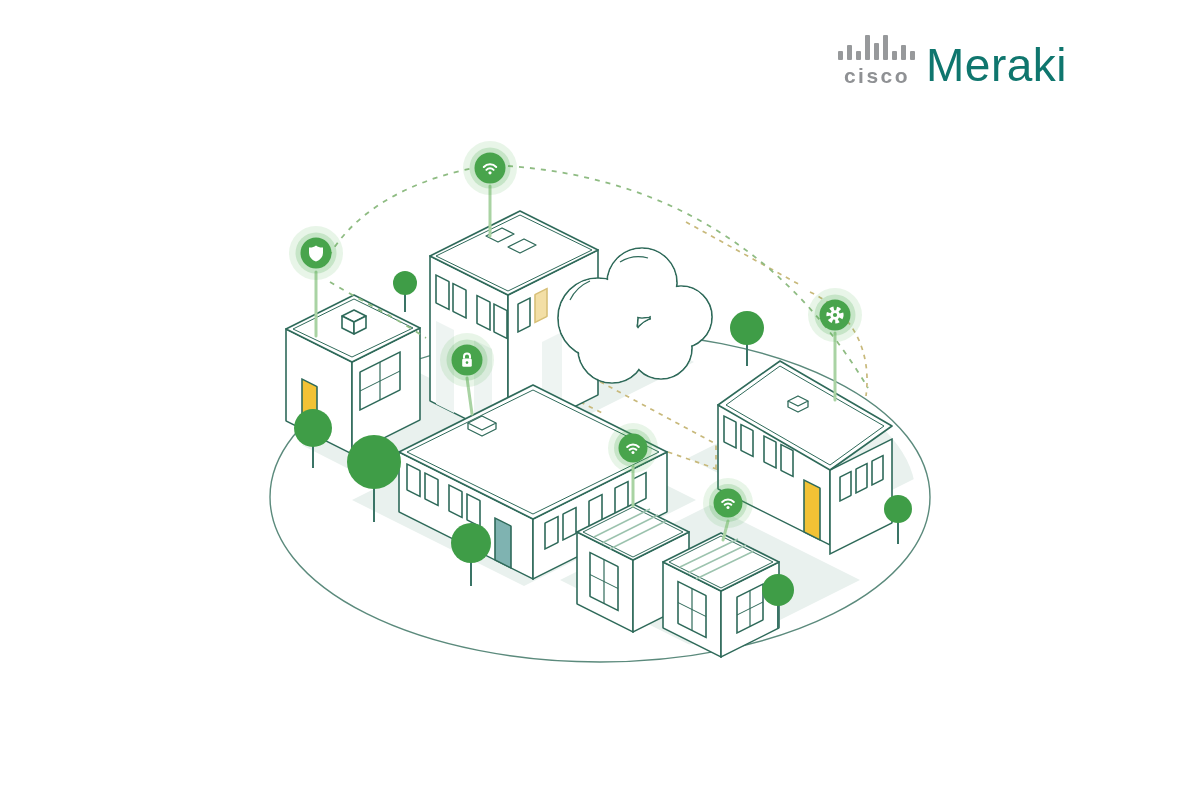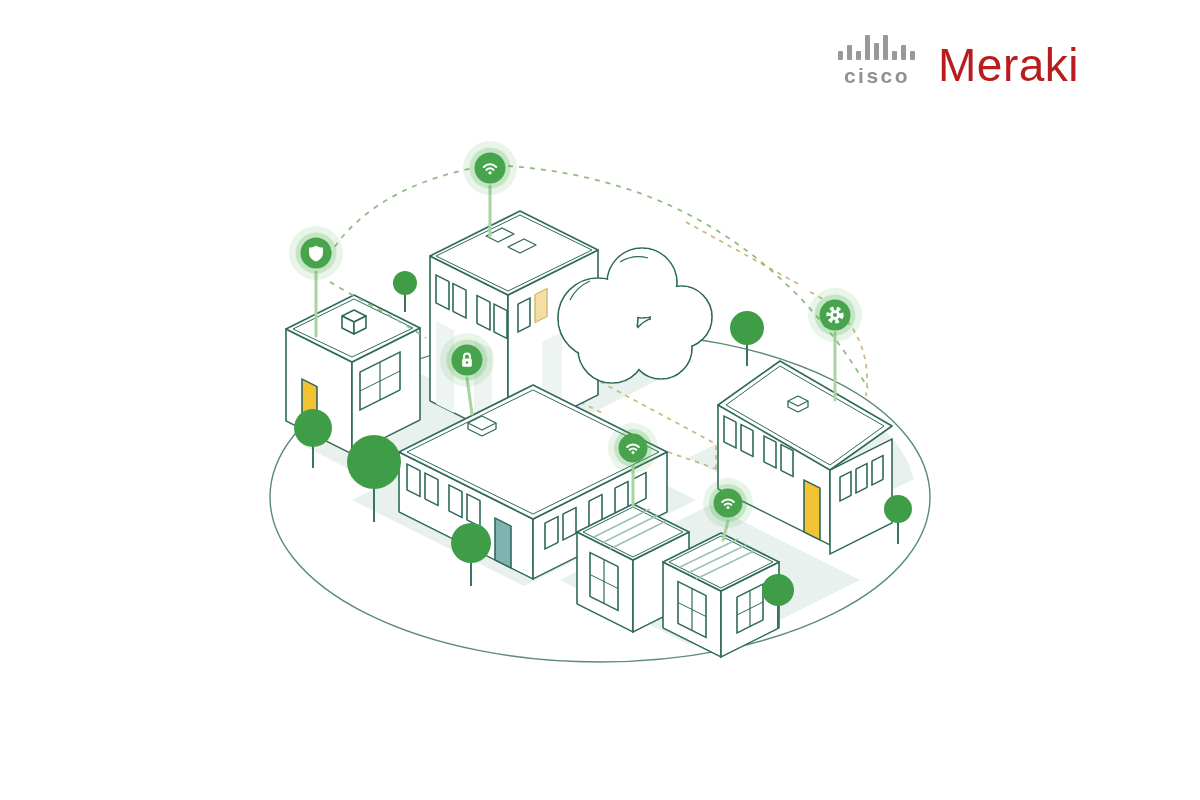--- a/index.html
+++ b/index.html
@@ -1,21 +1,21 @@
 <!DOCTYPE html>
 <html><head>
 <meta charset="utf-8">
 <style>
   html,body{margin:0;padding:0;background:#fff;}
   .canvas{position:relative;width:1200px;height:800px;background:#ffffff;overflow:hidden;
           font-family:"Liberation Sans",sans-serif;}
-  .brand{position:absolute;top:34px;left:838px;display:flex;align-items:flex-end;gap:22px;}
+  .brand{position:absolute;top:34px;left:838px;display:flex;align-items:flex-end;gap:10px;}
   .cisco-block{display:flex;flex-direction:column;align-items:center;}
   .cisco-word{font-size:21px;font-weight:700;color:#8f9194;letter-spacing:2.5px;line-height:1;margin-top:3px;}
-  .meraki-word{font-size:46px;font-weight:400;color:#b91c1c;line-height:0.92;letter-spacing:0.5px;}
+  .meraki-word{font-size:46px;font-weight:400;color:#0f766e;line-height:0.92;letter-spacing:0.5px;}
   svg{display:block;}
   .scene{position:absolute;left:0;top:0;}
 </style>
 </head>
 <body>
 
 <div class="canvas">
 
   <div class="brand">
     <div class="cisco-block">

